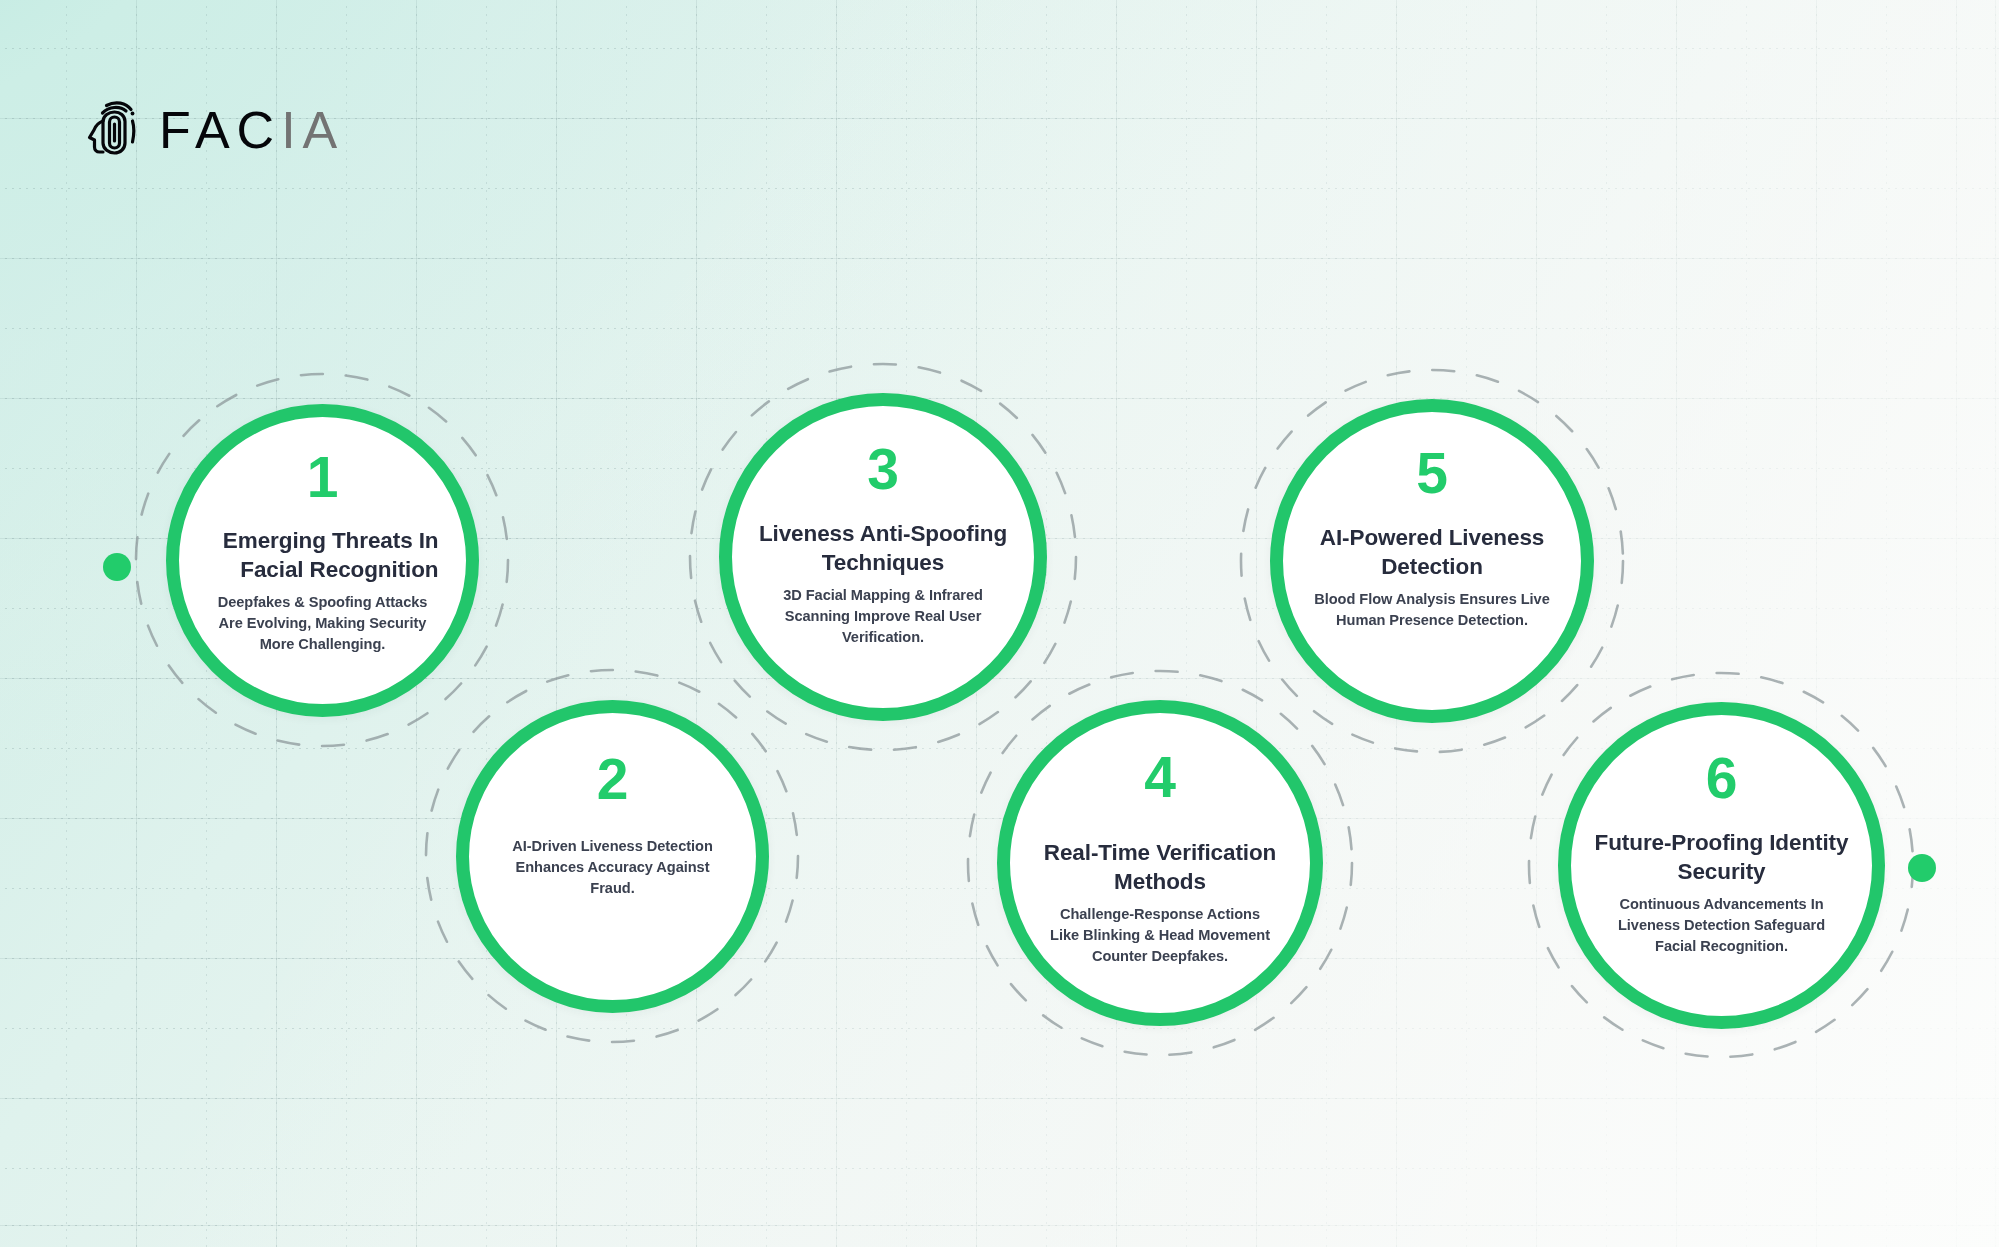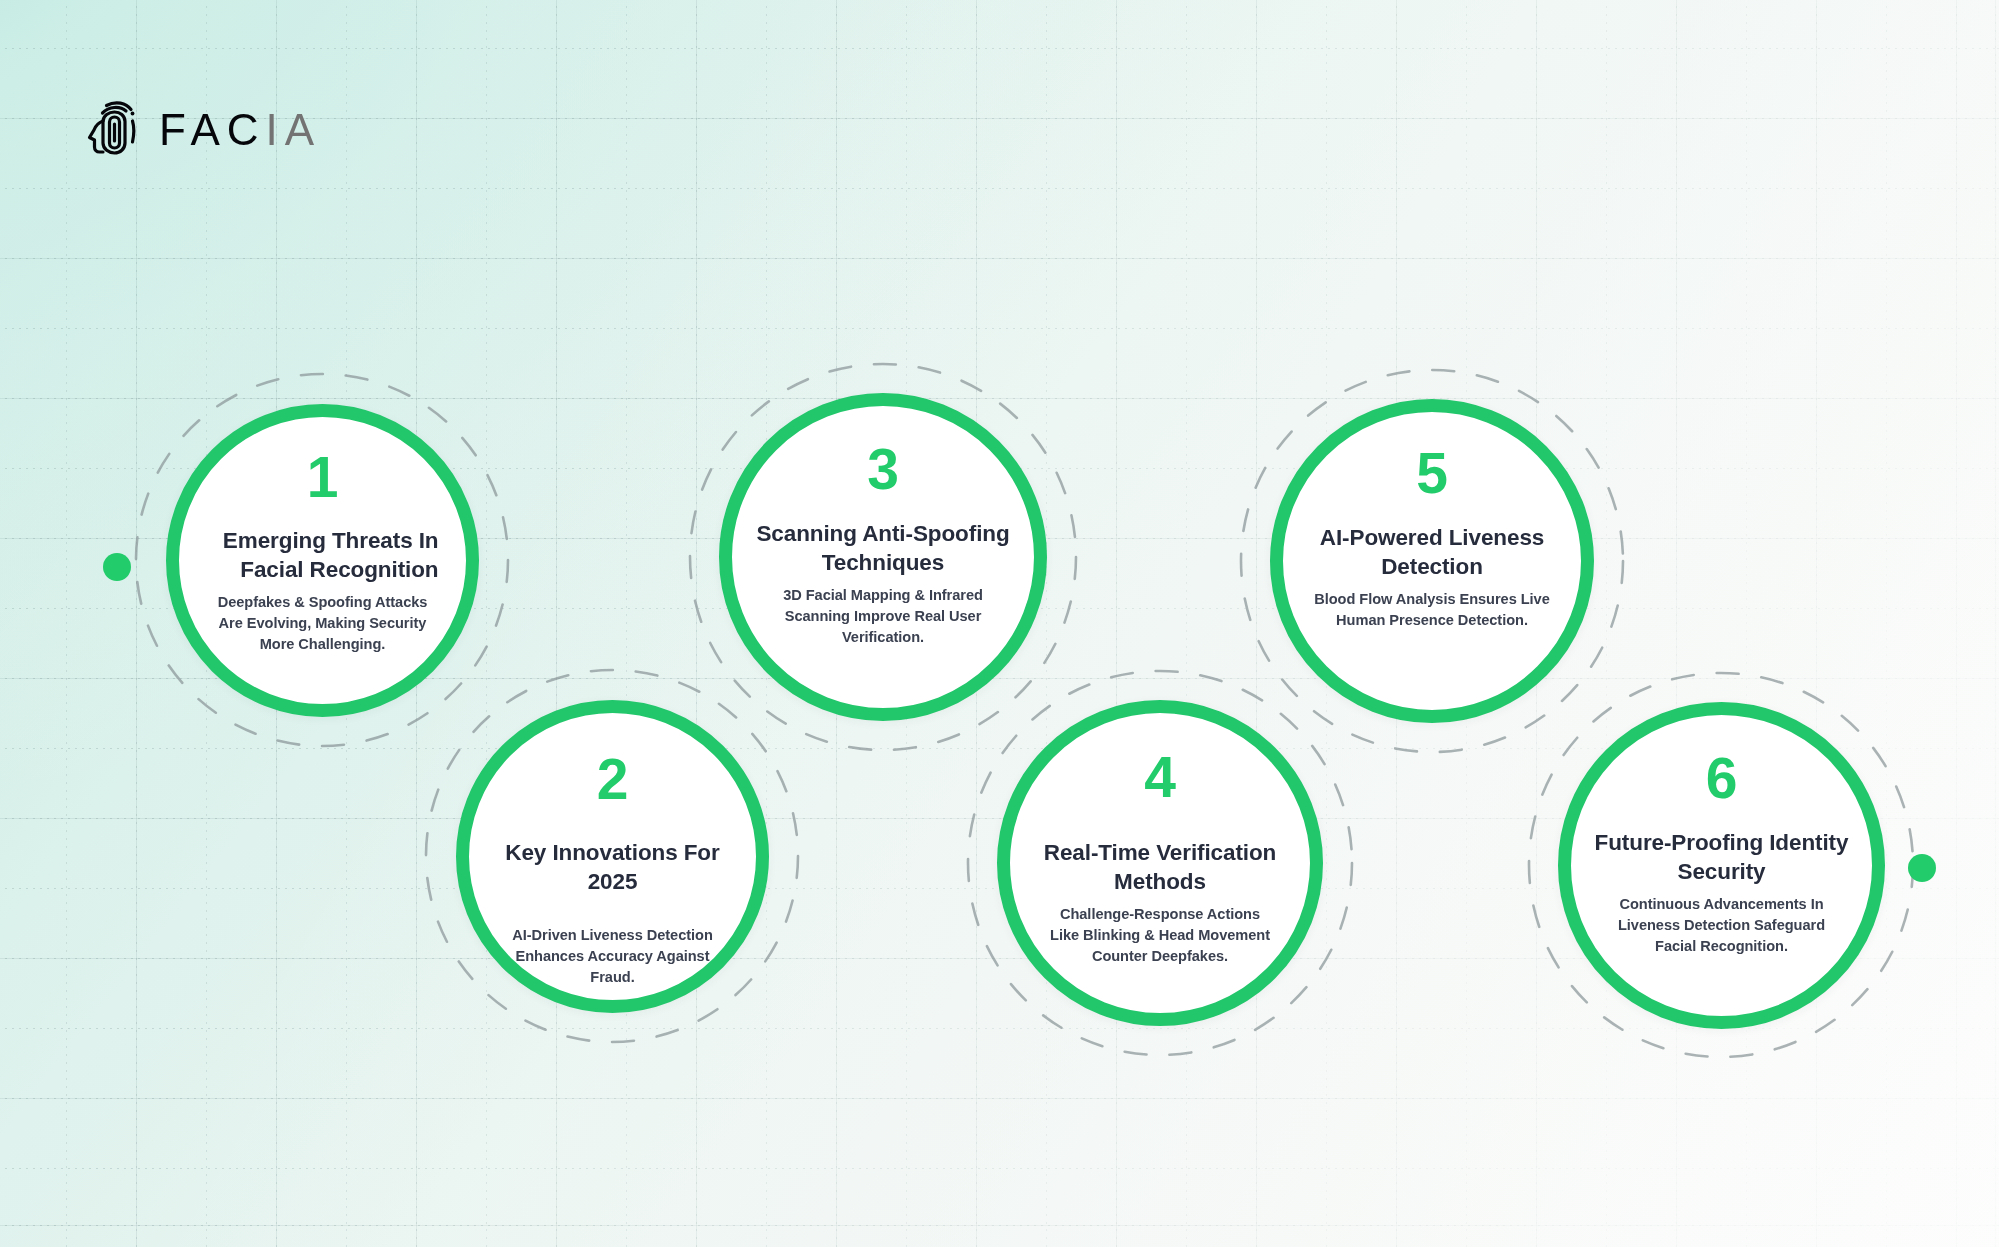--- a/index.html
+++ b/index.html
@@ -59,21 +59,21 @@
   }
 
   
   .logo {
     position:absolute; left:86px; top:97px;
     display:flex; align-items:center; gap:17px;
     z-index:6;
   }
   .logo-mark { width:56px; height:66px; display:block; }
   .logo-word {
-    font-size:44px;
+    font-size:52px;
     letter-spacing:7px;
     font-weight:400;
     line-height:1;
     display:flex;
     align-items:baseline;
   }
   .logo-word .fac { color:#05060a; }
   .logo-word .ia  { color:#737373; }
 
   
@@ -191,27 +191,26 @@
   </svg>
 
   <div class="node n1">
     <div class="node-num">1</div>
     <div class="node-title">Emerging Threats In Facial Recognition</div>
     <div class="node-desc">Deepfakes &amp; Spoofing Attacks Are Evolving, Making Security More Challenging.</div>
   </div>
 
   <div class="node n2">
     <div class="node-num">2</div>
-    <div class="node-title">Key Innovations For 2025</div>
     <div class="node-desc">AI-Driven Liveness Detection Enhances Accuracy Against Fraud.</div>
   </div>
 
   <div class="node n3">
     <div class="node-num">3</div>
-    <div class="node-title">Scanning Anti-Spoofing Techniques</div>
+    <div class="node-title">Liveness Anti-Spoofing Techniques</div>
     <div class="node-desc">3D Facial Mapping &amp; Infrared Scanning Improve Real User Verification.</div>
   </div>
 
   <div class="node n4">
     <div class="node-num">4</div>
     <div class="node-title">Real-Time Verification Methods</div>
     <div class="node-desc">Challenge-Response Actions Like Blinking &amp; Head Movement Counter Deepfakes.</div>
   </div>
 
   <div class="node n5">

